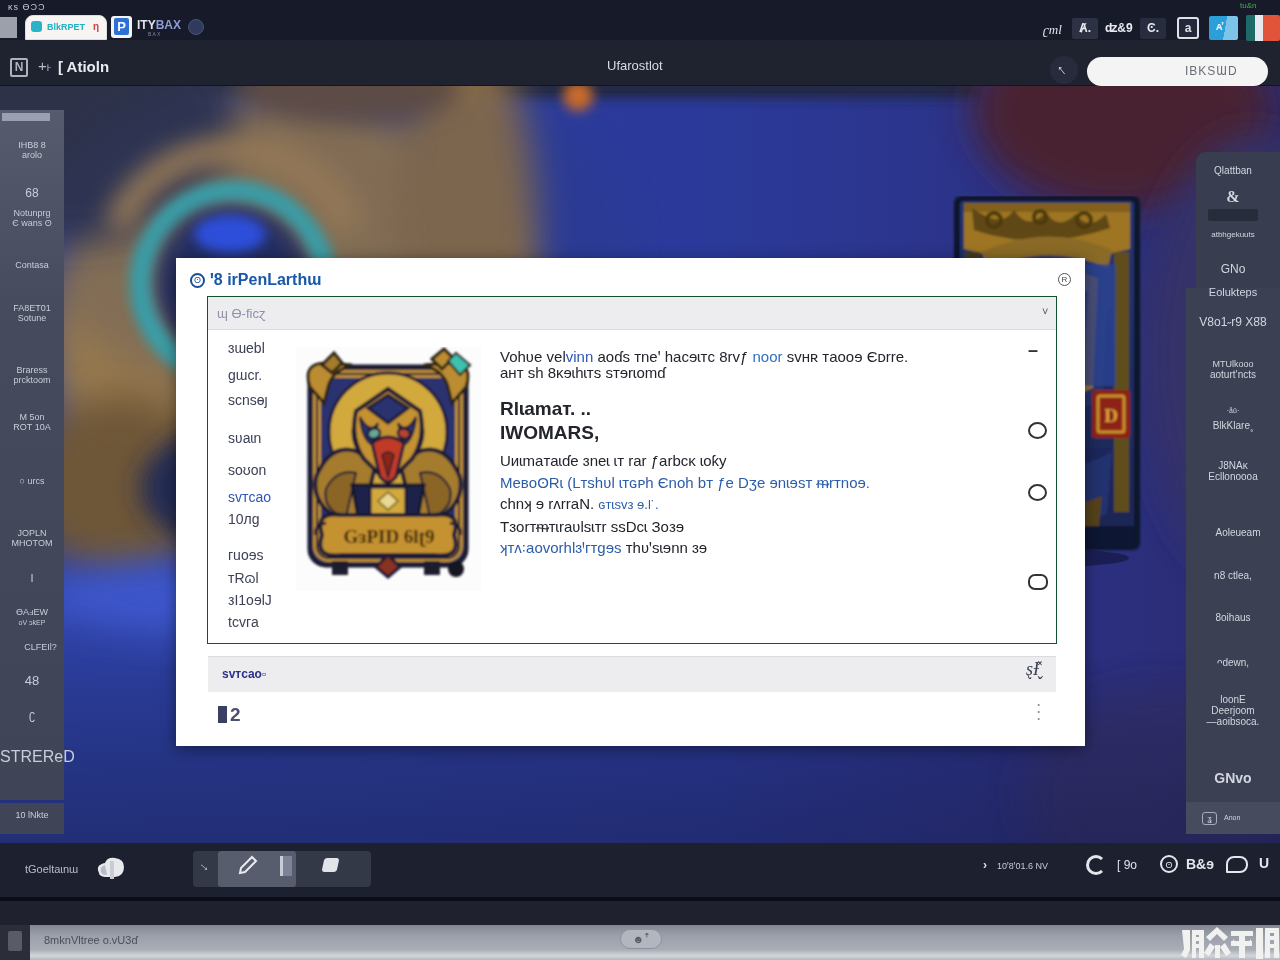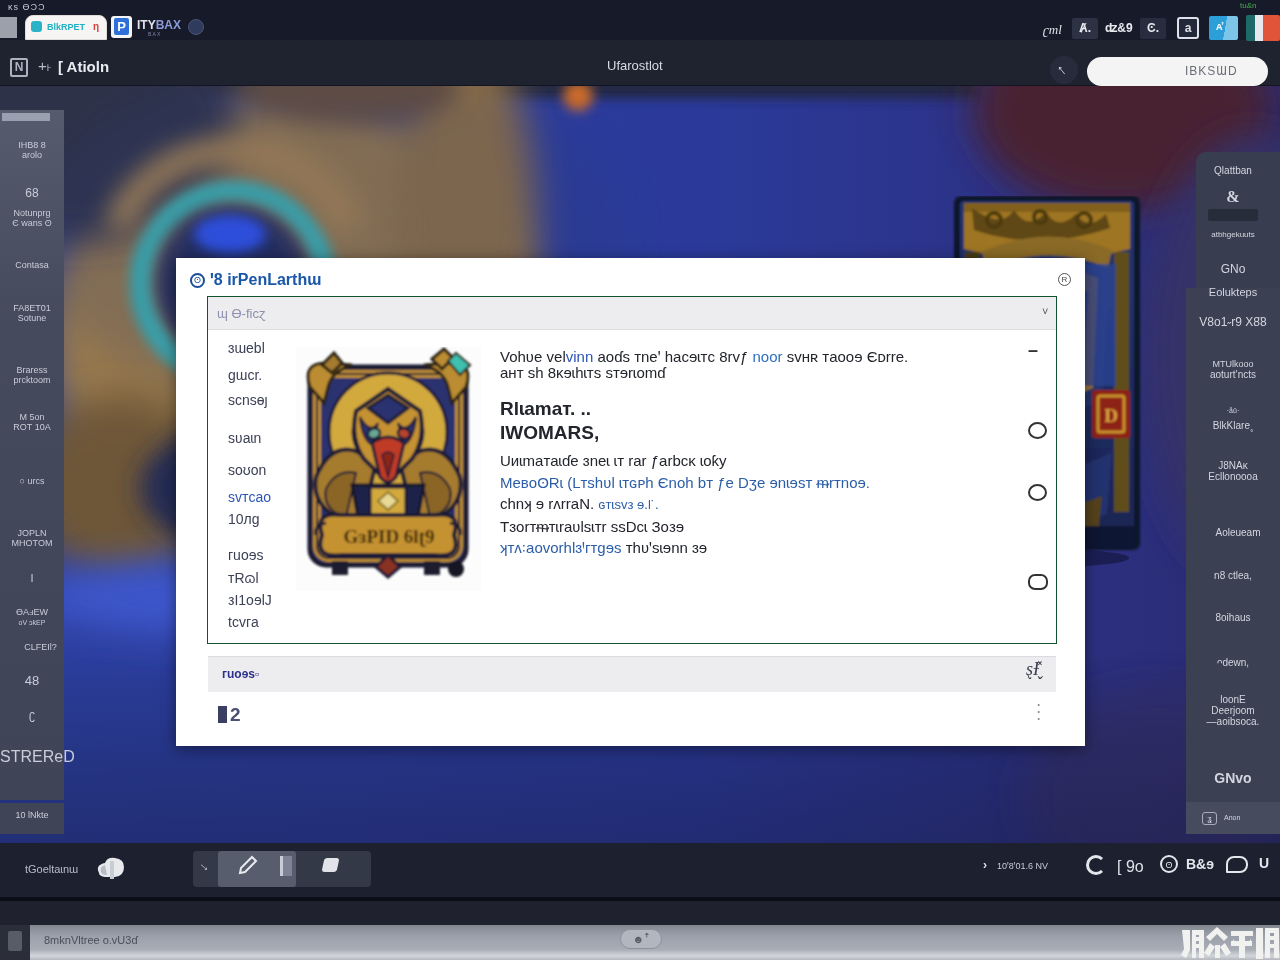--- a/index.html
+++ b/index.html
@@ -185,21 +185,21 @@
     <div class="abs" style="left:14px;top:15px;width:15px;height:15px;border:2px solid #1a4f9c;border-radius:50%;color:#1a4f9c;font-size:9px;text-align:center;line-height:11px">ʘ</div>
     <div class="abs" style="left:34px;top:13px;color:#1a57a8;font-size:16px;font-weight:bold">ꞌ8 irPenLarthɯ</div>
     <div class="abs" style="left:882px;top:15px;width:13px;height:13px;border:1px solid #555;border-radius:50%;color:#444;font-size:8px;text-align:center;line-height:12px">R</div>
 
     <div class="abs" style="left:31px;top:38px;width:850px;height:348px;border:1px solid #14532d;background:#fff">
       <div class="abs" style="left:0;top:0;width:848px;height:33px;background:#ededf0;border-bottom:1px solid #dcdce0;color:#8d90ac;font-size:13px">
         <span class="abs" style="left:9px;top:9px">ɰ ϴ-ficɀ</span>
         <span class="abs" style="left:834px;top:8px;color:#555;font-size:11px">˅</span>
       </div>
       <div class="abs" style="left:0;top:359px;width:848px;height:36px;background:#ededf0;border-top:1px solid #dcdce0">
-        <span class="abs" style="left:14px;top:10px;color:#2c2f8c;font-size:12px;font-weight:bold">гuoɘs▫</span>
+        <span class="abs" style="left:14px;top:10px;color:#2c2f8c;font-size:12px;font-weight:bold">svтcao▫</span>
         <span class="abs" style="left:818px;top:2px;color:#3c4050;font-size:18px;font-style:italic;font-family:'Liberation Serif',serif">ȿƗ̽ˬ</span>
       </div>
     </div>
 
     <div style="position:absolute;color:#3c4156;font-size:14px">
       <span class="abs" style="left:52px;top:82px">ɜɯebl</span>
       <span class="abs" style="left:52px;top:109px">gɯcr.</span>
       <span class="abs" style="left:52px;top:134px">scnsɵȷ</span>
       <span class="abs" style="left:52px;top:172px">sʋaɩn</span>
       <span class="abs" style="left:52px;top:204px">soʊon</span>
@@ -290,21 +290,21 @@
   <div class="abs" style="left:218px;top:851px;width:78px;height:36px;background:#585d6e;border-radius:3px"></div>
   <div class="abs" style="left:199px;top:858px;color:#cfd2da;font-size:13px;transform:rotate(40deg)">→</div>
   <svg class="abs" style="left:238px;top:855px" width="20" height="22" viewBox="0 0 20 22">
       <path d="M14 2 l4 4 -11 11 -5 1 1 -5 z" fill="none" stroke="#e8eaf0" stroke-width="2"></path>
     </svg>
   <div class="abs" style="left:280px;top:856px;width:12px;height:20px;background:#7e8294;border-left:3px solid #c8ccd6"></div>
   <div class="abs" style="left:323px;top:858px;width:15px;height:14px;background:#e2e4ea;border-radius:3px;transform:skewX(-12deg)"></div>
   <div class="abs" style="left:983px;top:858px;color:#dfe2ea;font-size:12px;font-weight:bold">›</div>
   <div class="abs" style="left:997px;top:861px;color:#c9ccd6;font-size:9px">10ꞌ8ꞌ01.6 NV</div>
   <div class="abs" style="left:1086px;top:855px;width:20px;height:20px;border:3px solid #e4e6ec;border-radius:50%;border-right-color:transparent"></div>
-  <div class="abs" style="left:1117px;top:858px;color:#dfe2ea;font-size:16px">[ 9ᴏ</div>
+  <div class="abs" style="left:1117px;top:858px;color:#dfe2ea;font-size:12px">[ 9ᴏ</div>
   <div class="abs" style="left:1160px;top:855px;width:18px;height:18px;border:2px solid #e4e6ec;border-radius:50%;color:#e4e6ec;font-size:9px;text-align:center;line-height:16px">ʘ</div>
   <div class="abs" style="left:1186px;top:856px;color:#e4e6ec;font-size:14px;font-weight:bold">B&amp;ɘ</div>
   <div class="abs" style="left:1226px;top:856px;width:22px;height:17px;border:2px solid #e4e6ec;border-radius:8px 8px 8px 1px"></div>
   <div class="abs" style="left:1259px;top:855px;color:#e4e6ec;font-size:14px;font-weight:bold">U</div>
 
   <div class="abs" style="left:0;top:925px;width:1280px;height:35px;background:linear-gradient(180deg,#82878f 0%,#9aa0aa 30%,#a8adb6 70%,#d2d5da 88%,#b4b7bd 100%)"></div>
   <div class="abs" style="left:0;top:925px;width:30px;height:35px;background:#2b2e39"></div>
   <div class="abs" style="left:8px;top:931px;width:14px;height:20px;background:#585c66;border-radius:2px"></div>
   <div class="abs" style="left:44px;top:934px;color:#4a4e5a;font-size:11px">8mknVltree o.vU3ɗ</div>
   <div class="abs" style="left:620px;top:929px;width:42px;height:20px;background:#b2b6bf;border:1px solid #8e929c;border-radius:10px;color:#5a5e68;font-size:11px;text-align:center;line-height:18px">☻ꜛ</div>

